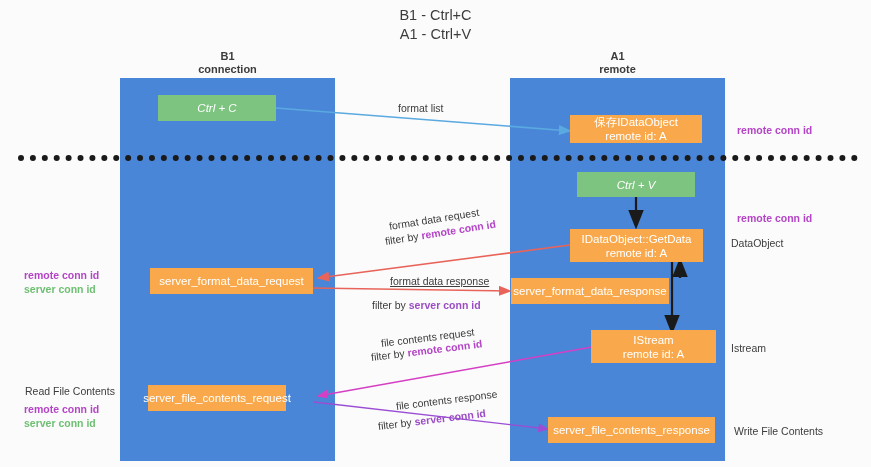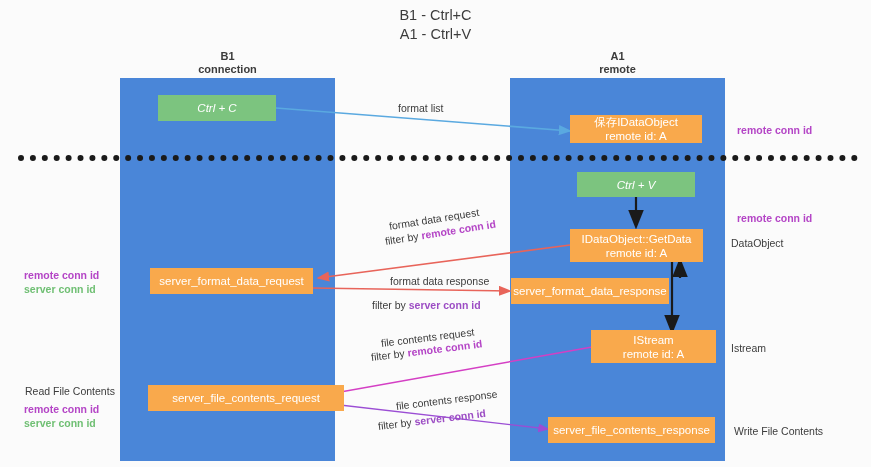--- a/index.html
+++ b/index.html
@@ -162,32 +162,32 @@
   <div class="abs node orange" style="left:570px; top:229px; width:133px; height:33px;">IDataObject::GetData
 remote id: A</div>
 
   <div class="abs node orange" style="left:150px; top:268px; width:163px; height:26px;">server_format_data_request</div>
 
   <div class="abs node orange" style="left:511px; top:278px; width:158px; height:26px;">server_format_data_response</div>
 
   <div class="abs node orange" style="left:591px; top:330px; width:125px; height:33px;">IStream
 remote id: A</div>
 
-  <div class="abs node orange" style="left:148px; top:385px; width:196px; height:26px;">server_file_contents_request</div>
+  <div class="abs node orange" style="left:148px; top:385px; width:138px; height:26px;">server_file_contents_request</div>
 
   <div class="abs node orange" style="left:548px; top:417px; width:167px; height:26px;">server_file_contents_response</div>
 
   <div class="abs edge-label" style="left:398px; top:101px;">format list</div>
 
   <div class="abs edge-label rot-up" style="left:389px; top:219px;">format data request</div>
   <div class="abs edge-label rot-up" style="left:385px; top:234px;">
     <span>filter by </span><span class="hl-remote">remote conn id</span>
   </div>
 
-  <div class="abs edge-label" style="left:390px; top:274px;">format data response</div>
+  <div class="abs edge-label" style="left:390px; top:274px;text-decoration:underline;">format data response</div>
   <div class="abs edge-label" style="left:372px; top:298px;">
     <span>filter by </span><span class="hl-server">server conn id</span>
   </div>
 
   <div class="abs edge-label rot-up-s" style="left:381px; top:336px;">file contents request</div>
   <div class="abs edge-label rot-up-s" style="left:371px; top:350px;">
     <span>filter by </span><span class="hl-remote">remote conn id</span>
   </div>
 
   <div class="abs edge-label rot-up-s" style="left:396px; top:399px;">file contents response</div>

